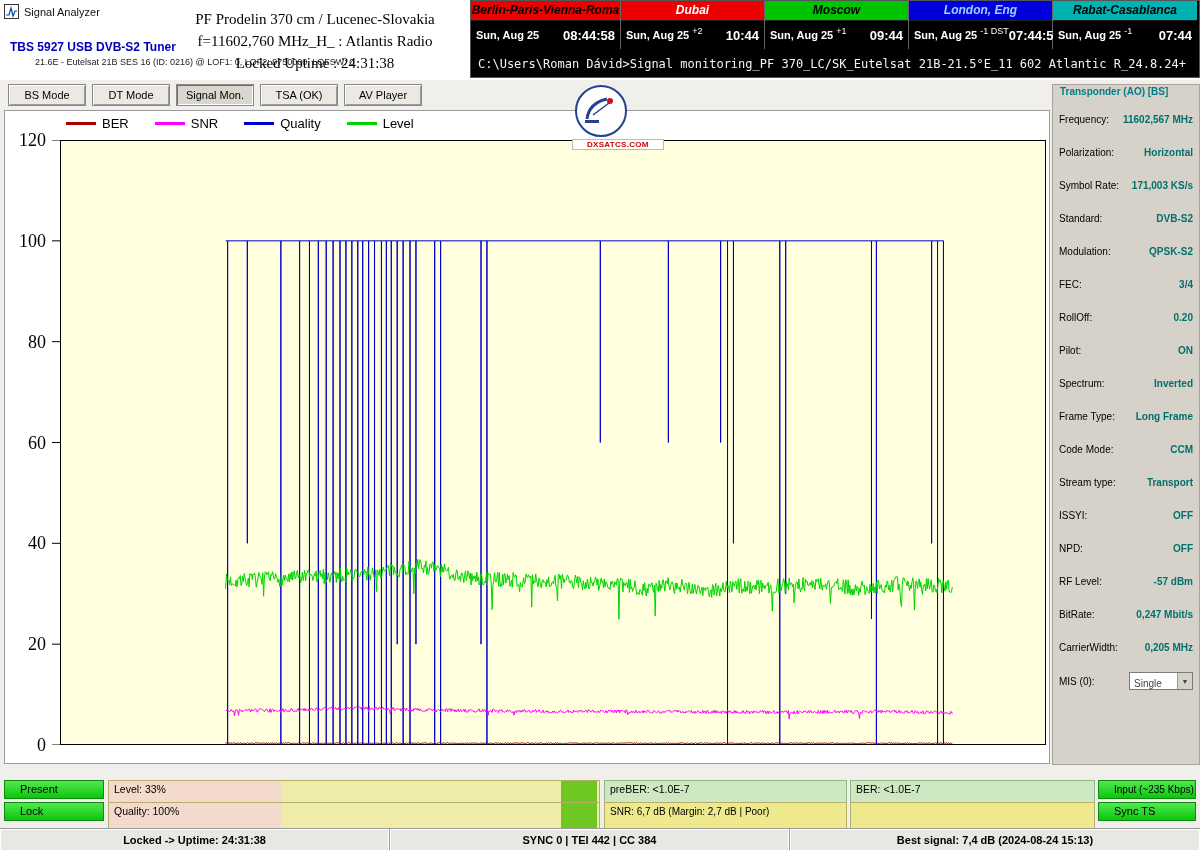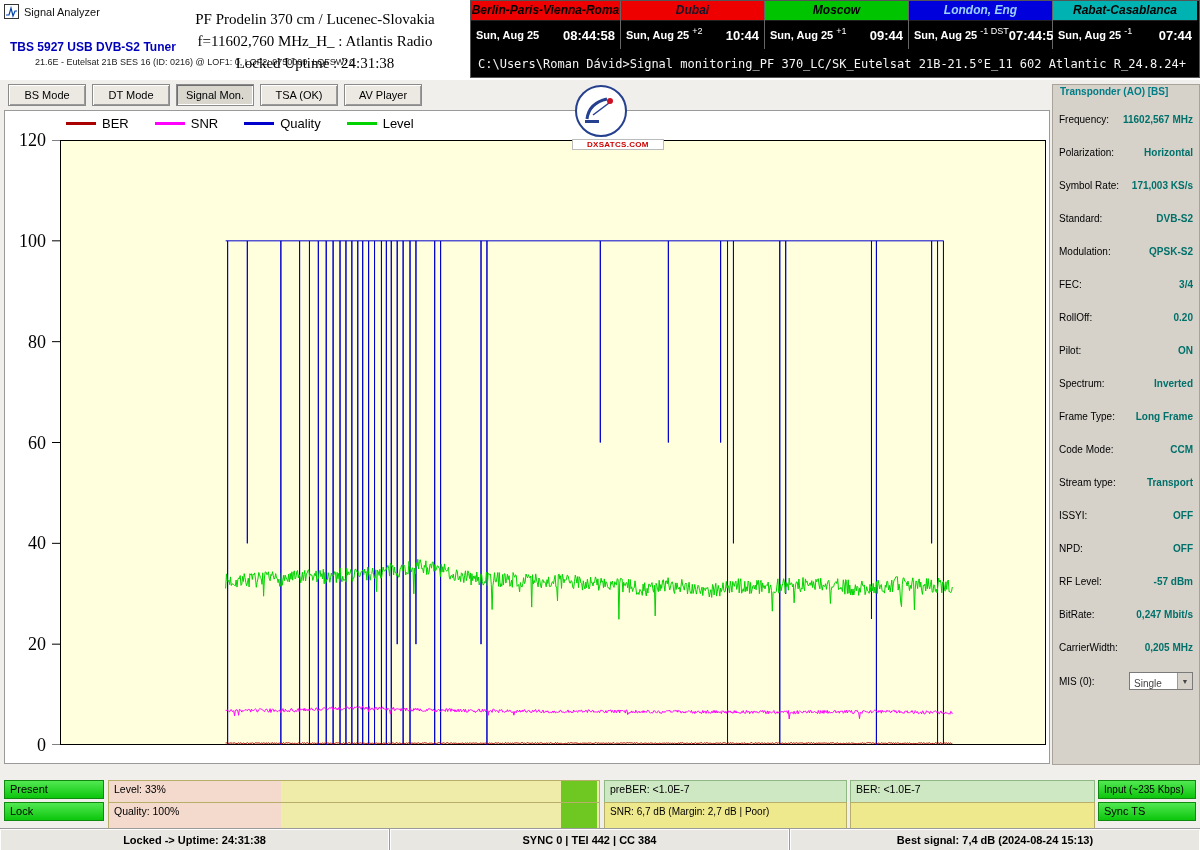--- a/index.html
+++ b/index.html
@@ -66,21 +66,21 @@
   .tp-row { position:absolute; left:1059px; width:134px; height:14px; display:flex; justify-content:space-between; align-items:center; }
   .tp-label { font-size:10px; color:#000; white-space:nowrap; }
   .tp-value { font-size:10px; font-weight:bold; color:#00706a; white-space:nowrap; }
   .dd { display:flex; align-items:flex-end; width:64px; height:18px; background:#fff; border:1px solid #7a7a7a; }
   .dd .val { flex:1; font-size:10px; color:#444; padding-left:4px; }
   .dd .btn { width:15px; height:16px; background:#d6d2ca; border-left:1px solid #9a9a9a; font-size:7px;
              color:#444; display:flex; align-items:center; justify-content:center; }
 
   
   .ibox { position:absolute; height:19px; border:1px solid #0f8a0f; background:linear-gradient(#52e852,#0cc60c);
-          font-size:11px; line-height:17px; padding-left:5px; color:#000; white-space:nowrap; overflow:hidden; }
+          font-size:11px; line-height:17px; padding-left:15px; color:#000; white-space:nowrap; overflow:hidden; }
   .strip { position:absolute; height:34px; border:1px solid #b7ae6a; background:#efeca9; font-size:10.5px;
            line-height:17px; white-space:nowrap; overflow:hidden; }
   .strip .zone { position:absolute; left:0; top:0; bottom:0; background:#f4d9cd; }
   .strip .cap { position:absolute; top:0; bottom:0; background:#6fc822; }
   .strip .txt { position:relative; padding-left:5px; z-index:2; }
   .strip.green { background:#cfe8c4; border-color:#8fb886; }
 
   
   .statusbar { position:absolute; left:0; top:828px; width:1200px; height:22px; background:#e9e7e2; border-top:1px solid #9a9a9a; display:flex; }
   .statusbar .cell { height:100%; border-right:1px solid #9a9a9a; box-shadow:inset -1px 0 0 #ffffff, inset 1px 1px 0 #fdfdfd;
@@ -112,21 +112,21 @@
   <div class="clock-cols">
     <div class="clock-col" style="width:150px">
       <div class="clock-city" style="background-color: rgb(238, 0, 0); color: rgb(0, 0, 0);">Berlin-Paris-Vienna-Roma</div>
       <div class="clock-time-row">
         <span class="clock-date">Sun, Aug 25</span>
         <span class="clock-offset"></span>
         <span class="clock-time">08:44:58</span>
       </div>
     </div>
     <div class="clock-col" style="width:144px">
-      <div class="clock-city" style="background-color: rgb(238, 0, 0); color: #0f172a;">Dubai</div>
+      <div class="clock-city" style="background-color: rgb(238, 0, 0); color: #ffffff;">Dubai</div>
       <div class="clock-time-row">
         <span class="clock-date">Sun, Aug 25</span>
         <span class="clock-offset">+2</span>
         <span class="clock-time">10:44</span>
       </div>
     </div>
     <div class="clock-col" style="width:144px">
       <div class="clock-city" style="background-color: rgb(0, 196, 0); color: rgb(0, 0, 0);">Moscow</div>
       <div class="clock-time-row">
         <span class="clock-date">Sun, Aug 25</span>

